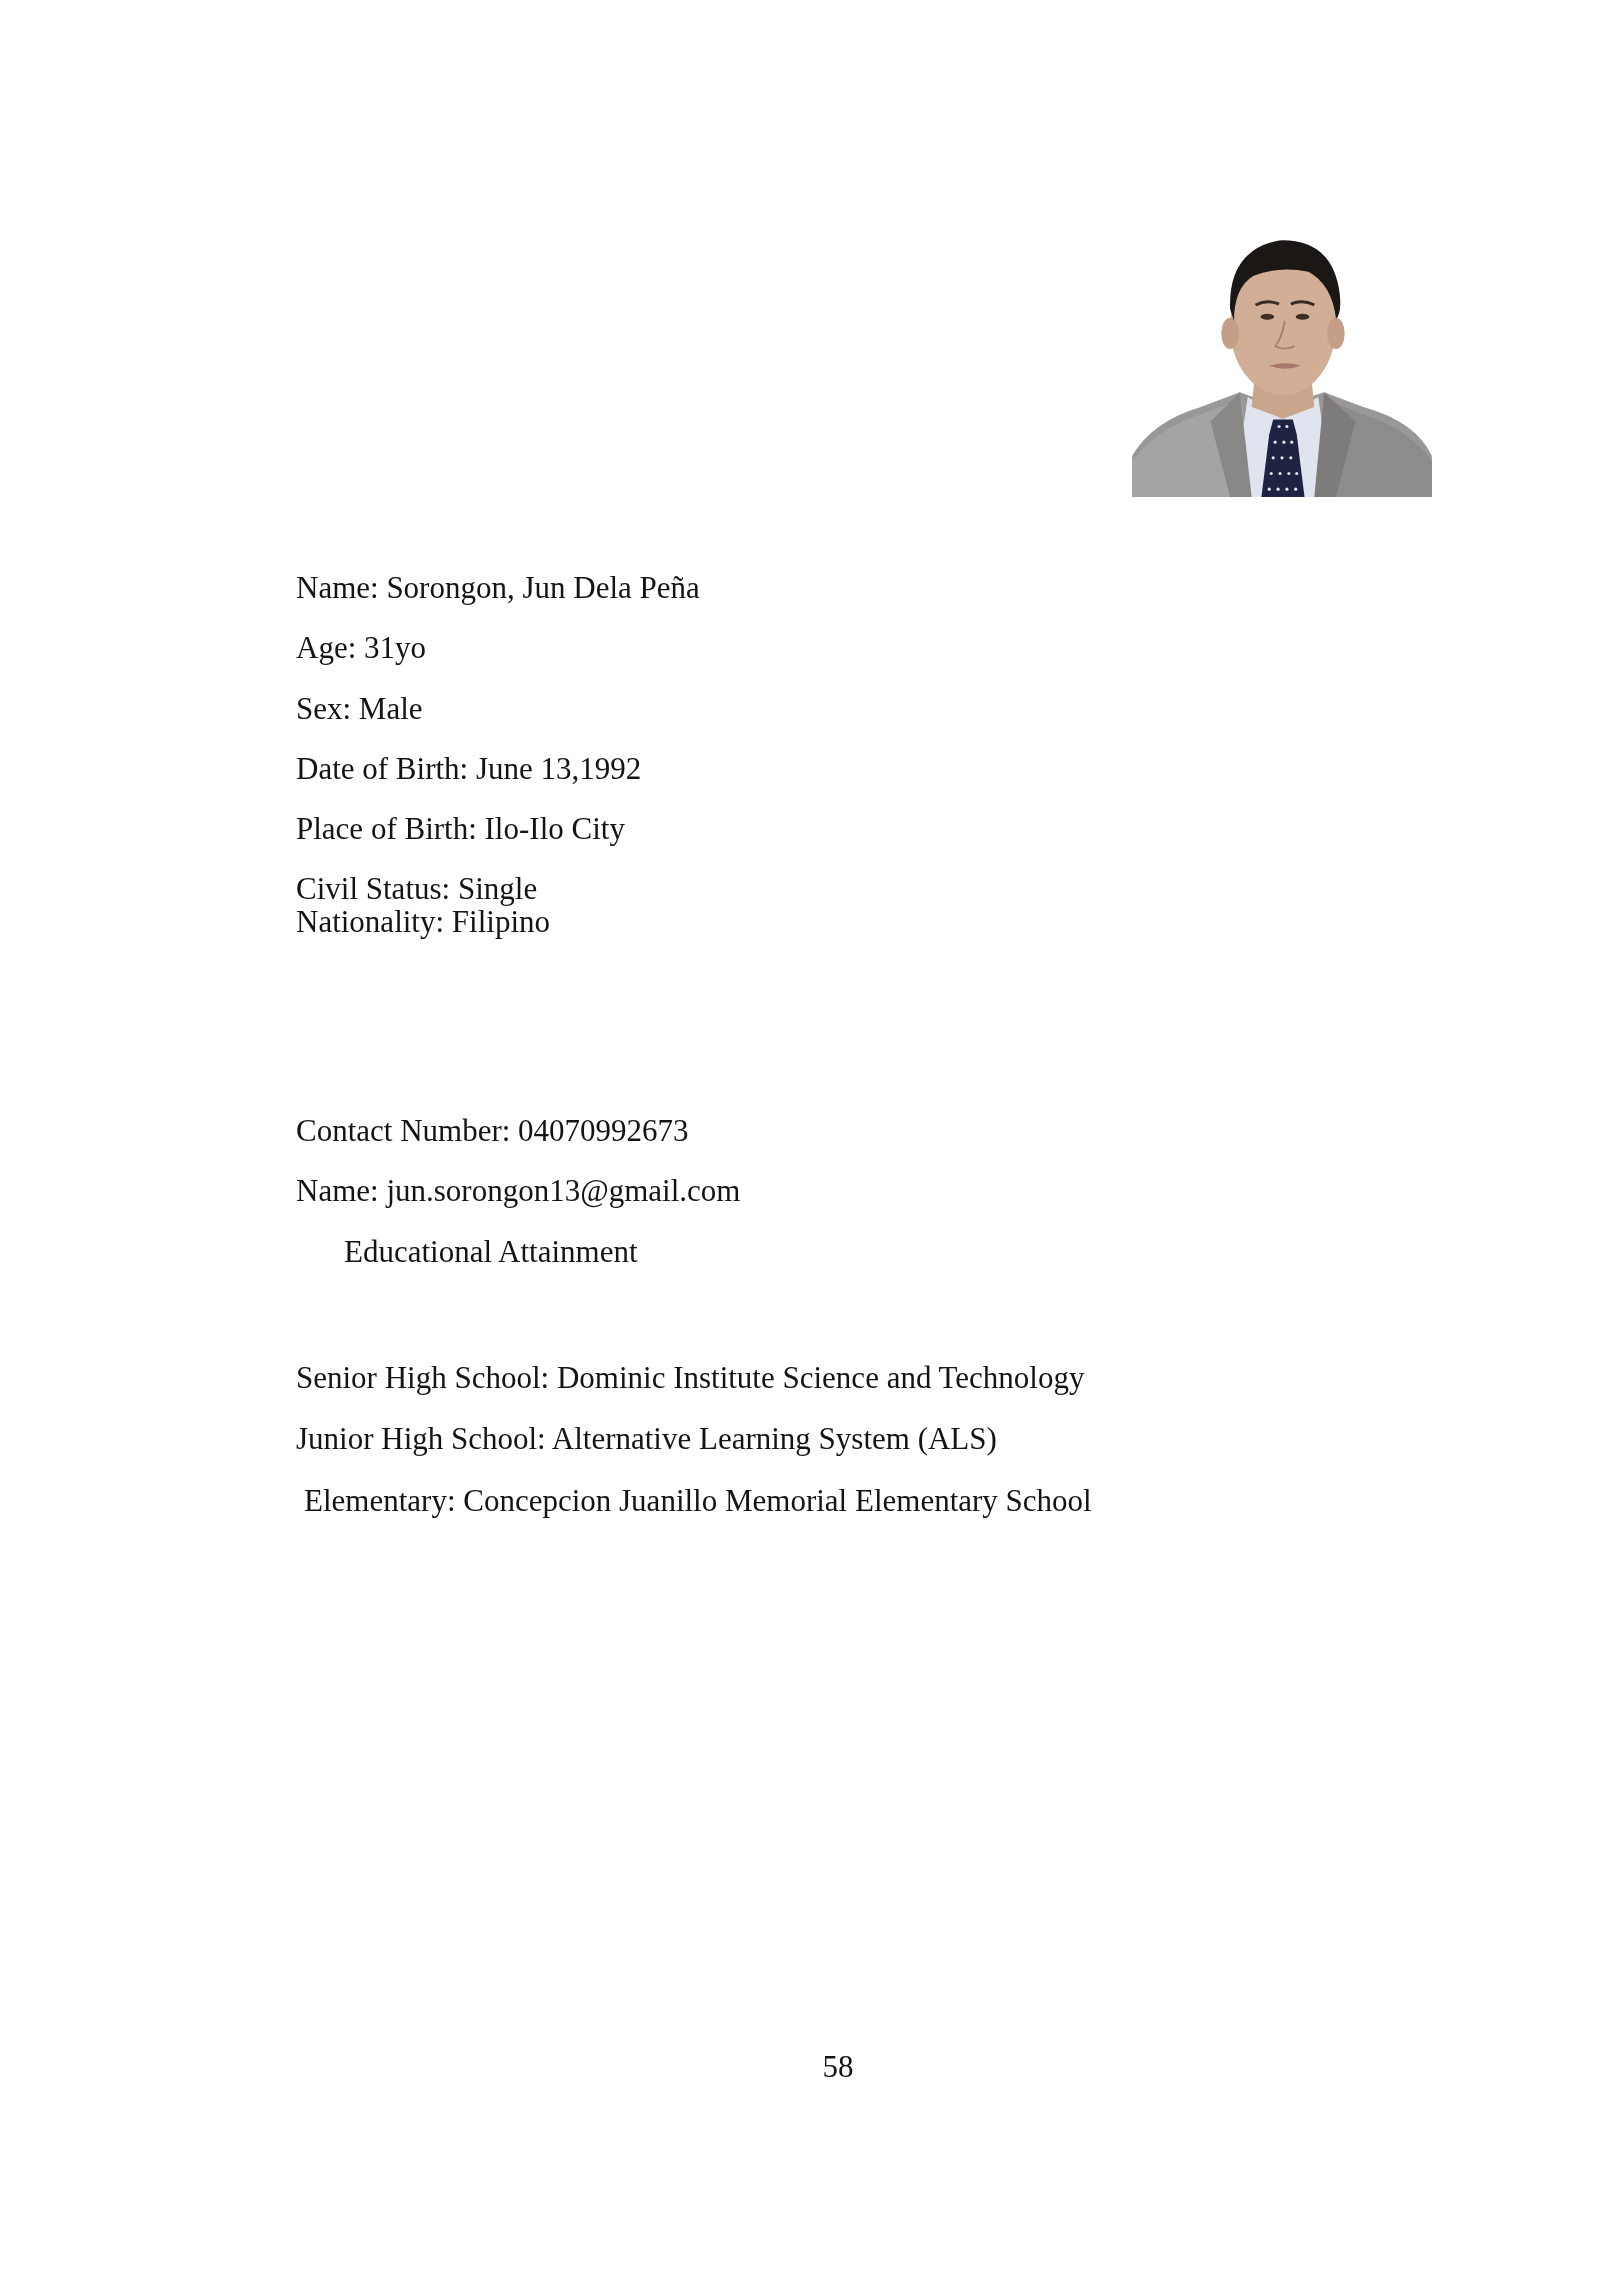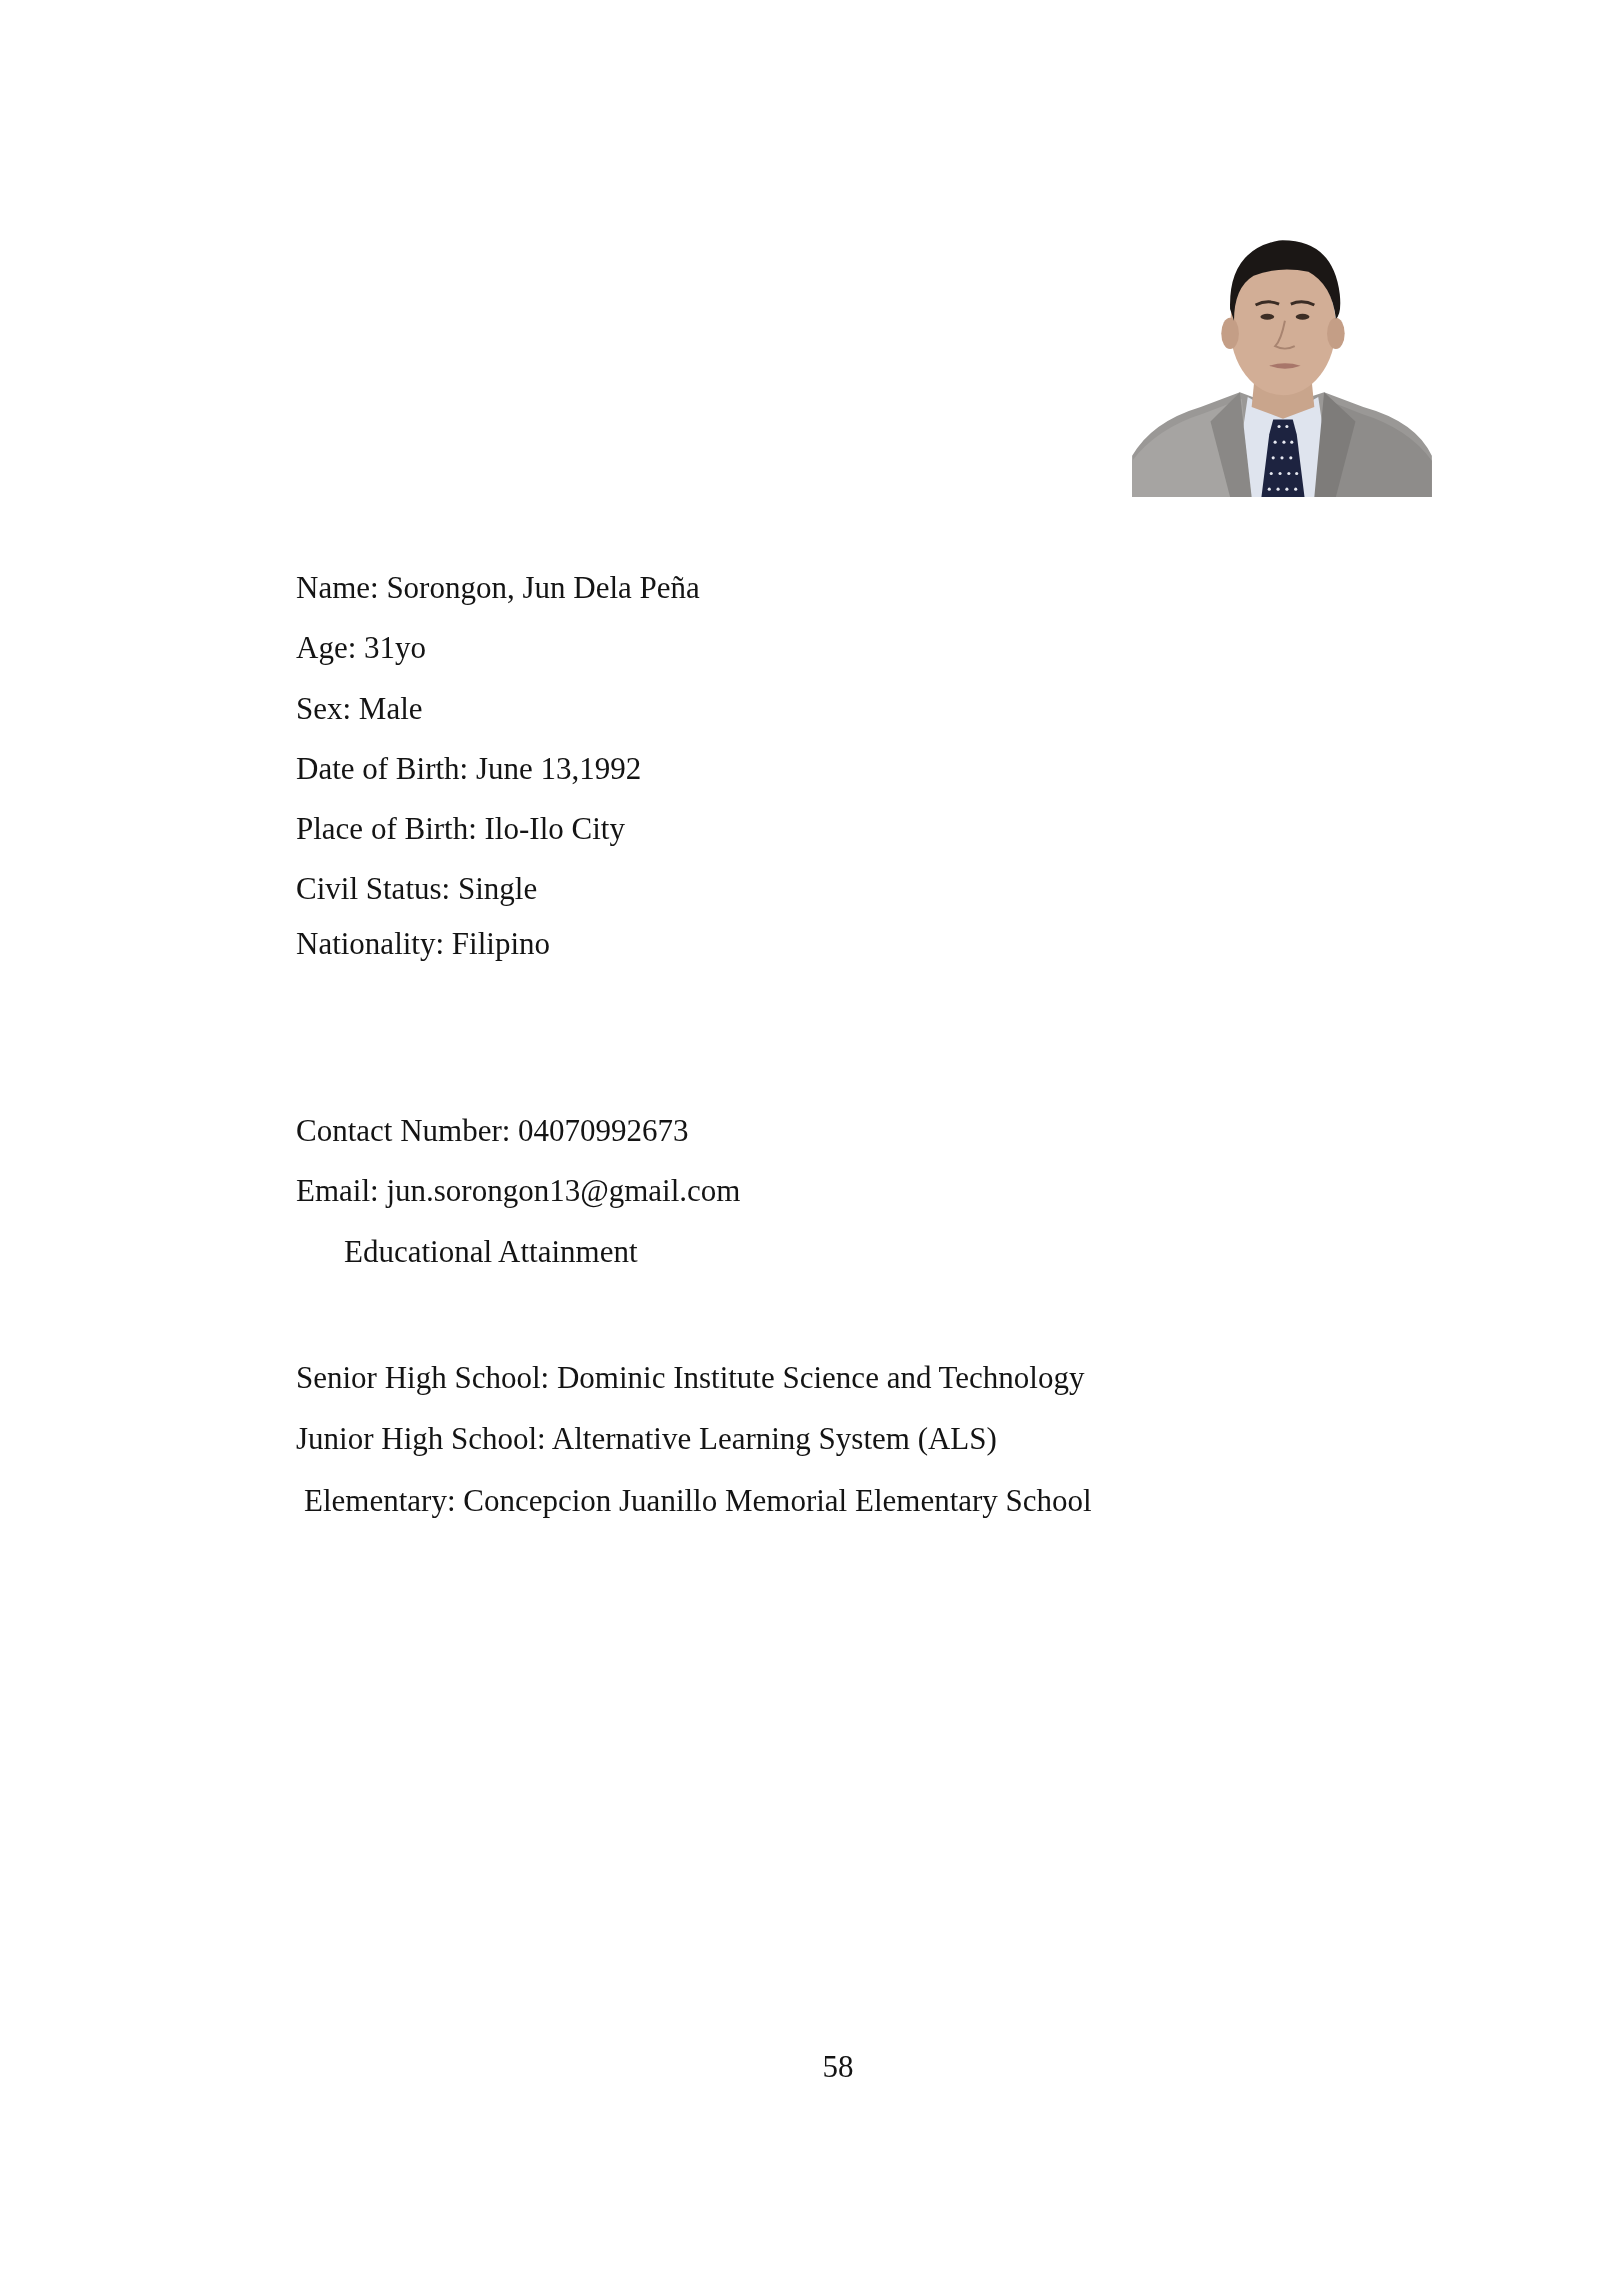--- a/index.html
+++ b/index.html
@@ -116,23 +116,23 @@
       <path d="M140 158 Q156 153 172 158 Q156 164 140 158 Z" fill="#a8766a"></path>
     </svg>
   </div>
 
   <div class="line" style="top:568px;">Name: Sorongon, Jun Dela Peña</div>
   <div class="line" style="top:628px;">Age: 31yo</div>
   <div class="line" style="top:689px;">Sex: Male</div>
   <div class="line" style="top:749px;">Date of Birth: June 13,1992</div>
   <div class="line" style="top:809px;">Place of Birth: Ilo-Ilo City</div>
   <div class="line" style="top:869px;">Civil Status: Single</div>
-  <div class="line" style="top:924px;">Nationality: Filipino</div>
+  <div class="line" style="top:902px;">Nationality: Filipino</div>
   <div class="line" style="top:1111px;">Contact Number: 04070992673</div>
-  <div class="line" style="top:1171px;">Email: jun.sorongon13@gmail.com</div>
+  <div class="line" style="top:1171px;">Name: jun.sorongon13@gmail.com</div>
 
   <div class="line" style="top:1232px;margin-left:48px;">Educational Attainment</div>
   <div class="line" style="top:1358px;">Senior High School:  Dominic Institute Science and Technology</div>
   <div class="line" style="top:1419px;">Junior High School: Alternative Learning System (ALS)</div>
   <div class="line" style="top:1481px;margin-left:8px;">Elementary: Concepcion Juanillo Memorial Elementary School</div>
 
   <div class="page-number">58</div>
 </div>
 
 

